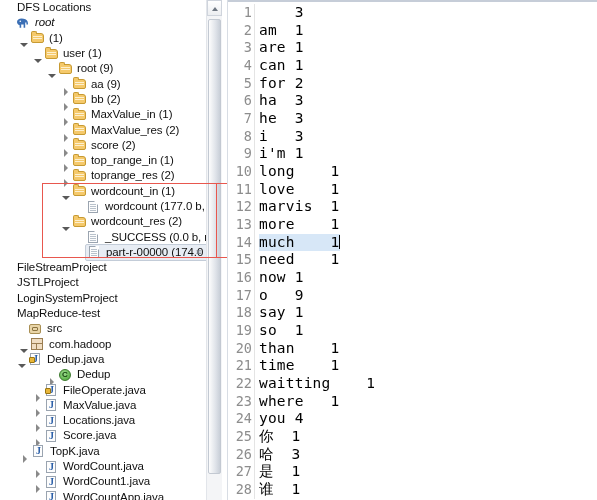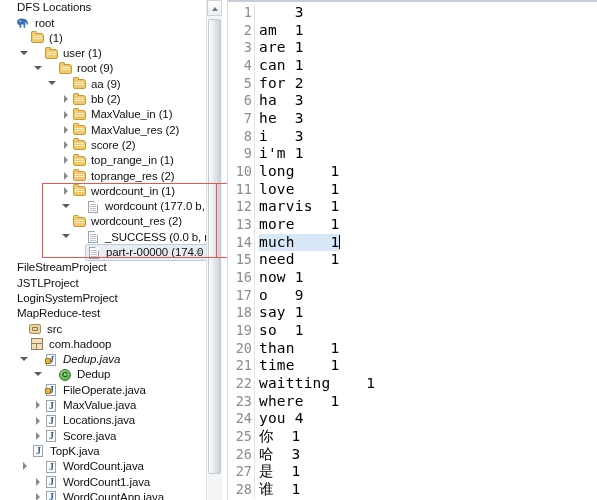--- a/index.html
+++ b/index.html
@@ -30,21 +30,21 @@
   }
   .tree-scroll {
     position: absolute;
     left: 0; top: 0;
     width: 206px;
     height: 500px;
     overflow: hidden;
   }
   .tree-row {
     display: flex;
-    align-items: flex-end;
+    align-items: center;
     height: 15.3px;
     white-space: nowrap;
     font-size: 11.5px;
     color: #101010;
     position: relative;
   }
   .tree-row .twisty {
     width: 11px;
     flex: 0 0 11px;
     display: inline-block;
@@ -372,21 +372,21 @@
 <div id="app">
 
   <div class="tree-panel">
     <div class="tree-scroll" id="tree-scroll">
         <div class="tree-row" style="padding-left: 4px;">
           <span class="twisty "></span>
           <span class="selwrap">
             <span class="lbl">DFS Locations</span>
           </span>
         </div>
-        <div class="tree-row" style="padding-left: 4px;">
+        <div class="tree-row" style="padding-left: 4px; font-style: italic;">
           <span class="twisty "></span>
           <span class="selwrap">
             <span class="ico">
               <span class="ic-elephant"><svg width="14" height="12" viewBox="0 0 14 12">
                   <path d="M1 5c0-2 2-3.5 4.5-3.5C8.5 1.5 11 2.6 11.6 4.4c.3.9.4 2 .4 3.1h-1.6V5.6H9.2v5.2H7.6V7.4H5.2v3.4H3.6V8.2C2.1 7.7 1 6.6 1 5z" fill="#3b6fb5"></path>
                   <circle cx="4.3" cy="4.2" r="0.8" fill="#ffffff"></circle>
                 </svg></span>
             </span>
             <span class="lbl">root</span>
           </span>
@@ -562,21 +562,21 @@
         </div>
         <div class="tree-row" style="padding-left: 18px;">
           <span class="twisty tw-open"></span>
           <span class="selwrap">
             <span class="ico">
               <span class="ic-package"></span>
             </span>
             <span class="lbl">com.hadoop</span>
           </span>
         </div>
-        <div class="tree-row" style="padding-left: 32px; font-style: italic;">
+        <div class="tree-row" style="padding-left: 16px;">
           <span class="twisty tw-open"></span>
           <span class="selwrap">
             <span class="ico">
               <span class="ic-java locked"></span>
             </span>
             <span class="lbl">Dedup.java</span>
           </span>
         </div>
         <div class="tree-row" style="padding-left: 46px;">
           <span class="twisty tw-closed"></span>

